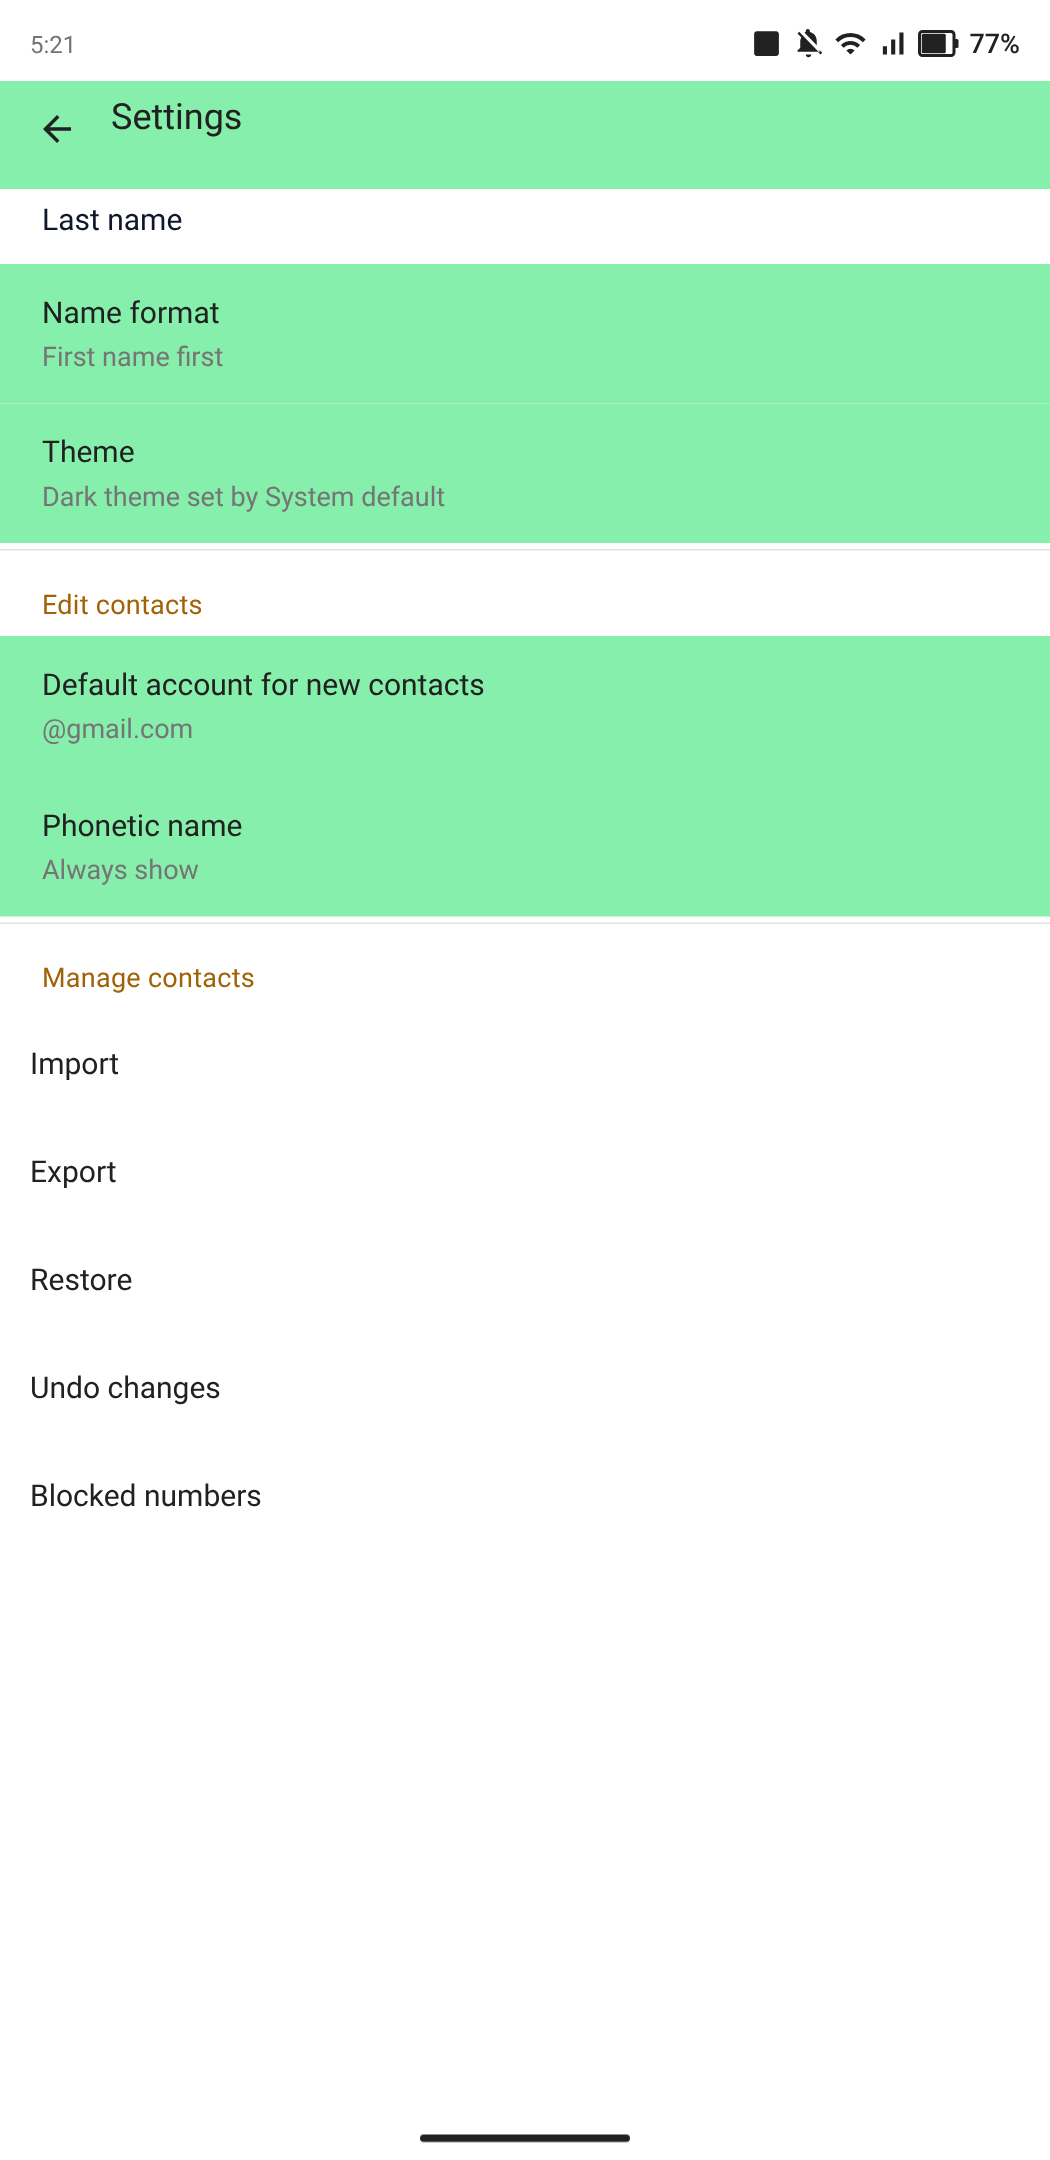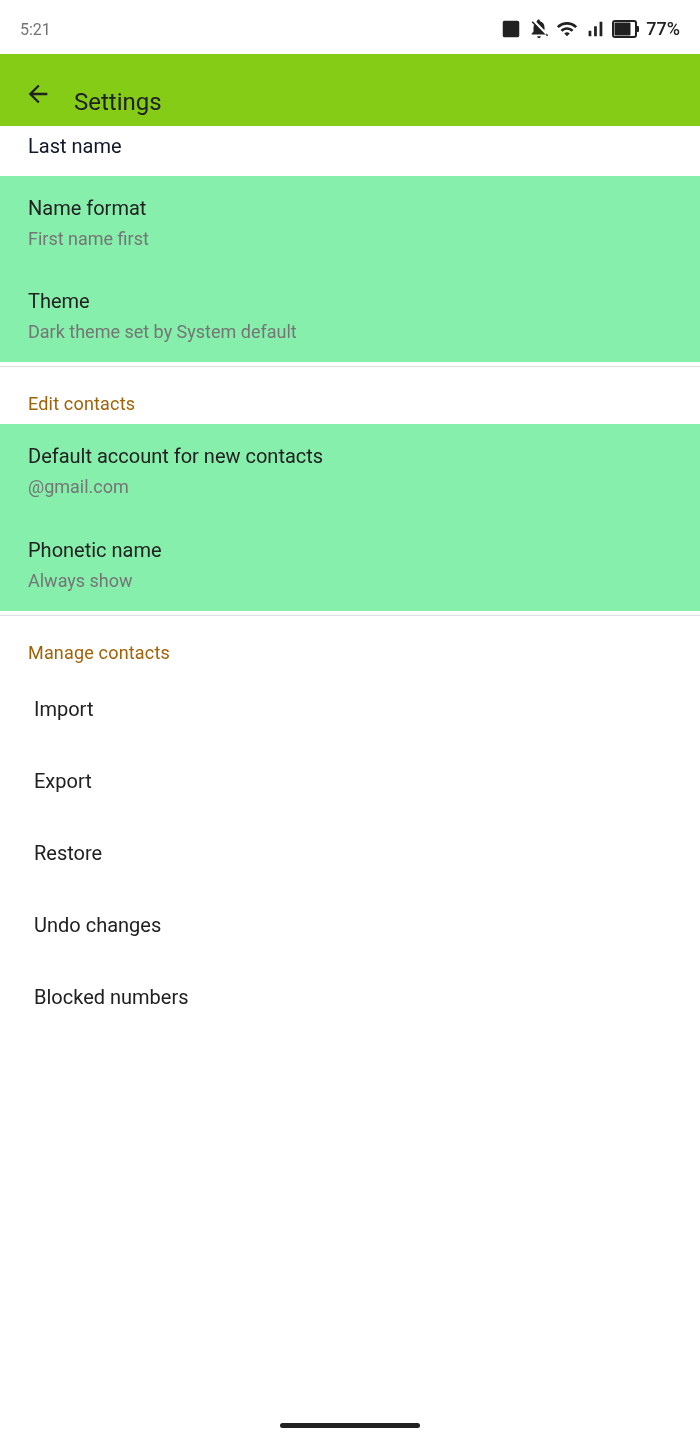--- a/index.html
+++ b/index.html
@@ -28,37 +28,37 @@
     }
 
     .status-time {
       font-size: 16px;
       font-weight: 400;
       color: #737373;
     }
 
     .status-icons {
       display: flex;
-      align-items: flex-start;
+      align-items: center;
       gap: 6px;
     }
 
     .battery-text {
       font-size: 18px;
       font-weight: 500;
       color: #212121;
     }
 
     
     .header {
       display: flex;
-      align-items: flex-end;
+      align-items: flex-start;
       padding: 10px 16px 10px 16px;
       height: 72px;
-      background: #84cc16;
+      background: #86efac;
     }
 
     .back-btn {
       width: 44px;
       height: 44px;
       display: flex;
       align-items: center;
       justify-content: center;
       cursor: pointer;
       border-radius: 50%;
@@ -116,21 +116,21 @@
 
     .section-title {
       font-size: 18px;
       font-weight: 400;
       color: #a16207;
       letter-spacing: 0.01em;
     }
 
     
     .settings-item-simple {
-      padding: 22px 34px;
+      padding: 22px 20px;
       cursor: pointer;
       background: #ffffff;
     }
 
     
     .home-indicator {
       position: fixed;
       bottom: 12px;
       left: 50%;
       transform: translateX(-50%);

